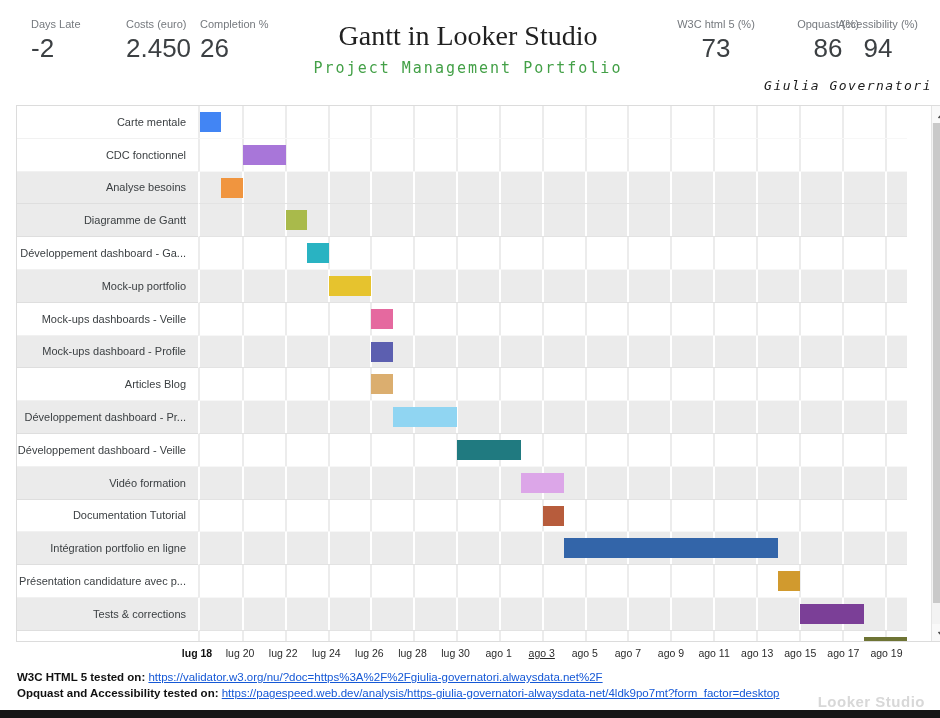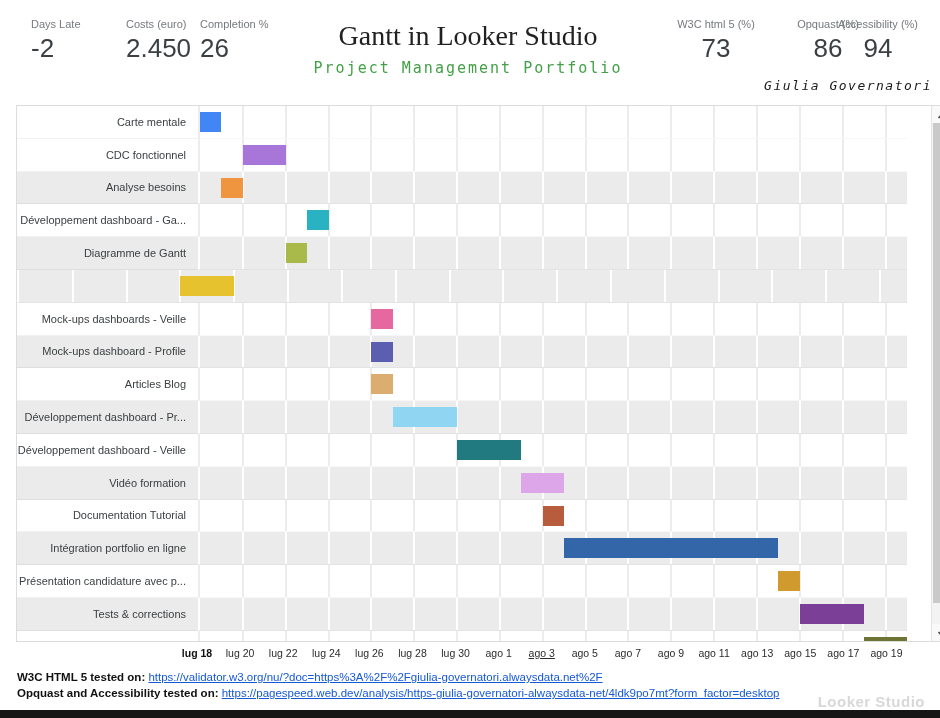--- a/index.html
+++ b/index.html
@@ -160,20 +160,42 @@
             <div class="gridline" style="left: 60.6061%;"></div>
             <div class="gridline" style="left: 66.6667%;"></div>
             <div class="gridline" style="left: 72.7273%;"></div>
             <div class="gridline" style="left: 78.7879%;"></div>
             <div class="gridline" style="left: 84.8485%;"></div>
             <div class="gridline" style="left: 90.9091%;"></div>
             <div class="gridline" style="left: 96.9697%;"></div>
             <div class="g-bar" style="left: 3.0303%; width: 3.0303%; background: rgb(240, 149, 63);"></div>
           </div>
         </div>
+        <div class="g-row odd">
+          <div class="g-label">Diagramme de Gantt</div>
+          <div class="g-plot">
+            <div class="gridline" style="left: 6.06061%;"></div>
+            <div class="gridline" style="left: 12.1212%;"></div>
+            <div class="gridline" style="left: 18.1818%;"></div>
+            <div class="gridline" style="left: 24.2424%;"></div>
+            <div class="gridline" style="left: 30.303%;"></div>
+            <div class="gridline" style="left: 36.3636%;"></div>
+            <div class="gridline" style="left: 42.4242%;"></div>
+            <div class="gridline" style="left: 48.4848%;"></div>
+            <div class="gridline" style="left: 54.5455%;"></div>
+            <div class="gridline" style="left: 60.6061%;"></div>
+            <div class="gridline" style="left: 66.6667%;"></div>
+            <div class="gridline" style="left: 72.7273%;"></div>
+            <div class="gridline" style="left: 78.7879%;"></div>
+            <div class="gridline" style="left: 84.8485%;"></div>
+            <div class="gridline" style="left: 90.9091%;"></div>
+            <div class="gridline" style="left: 96.9697%;"></div>
+            <div class="g-bar" style="left: 12.1212%; width: 3.0303%; background: rgb(169, 186, 75);"></div>
+          </div>
+        </div>
         <div class="g-row even">
           <div class="g-label">Développement dashboard - Ga...</div>
           <div class="g-plot">
             <div class="gridline" style="left: 6.06061%;"></div>
             <div class="gridline" style="left: 12.1212%;"></div>
             <div class="gridline" style="left: 18.1818%;"></div>
             <div class="gridline" style="left: 24.2424%;"></div>
             <div class="gridline" style="left: 30.303%;"></div>
             <div class="gridline" style="left: 36.3636%;"></div>
             <div class="gridline" style="left: 42.4242%;"></div>
@@ -183,42 +205,21 @@
             <div class="gridline" style="left: 66.6667%;"></div>
             <div class="gridline" style="left: 72.7273%;"></div>
             <div class="gridline" style="left: 78.7879%;"></div>
             <div class="gridline" style="left: 84.8485%;"></div>
             <div class="gridline" style="left: 90.9091%;"></div>
             <div class="gridline" style="left: 96.9697%;"></div>
             <div class="g-bar" style="left: 15.1515%; width: 3.0303%; background: rgb(41, 179, 194);"></div>
           </div>
         </div>
         <div class="g-row odd">
-          <div class="g-label">Diagramme de Gantt</div>
-          <div class="g-plot">
-            <div class="gridline" style="left: 6.06061%;"></div>
-            <div class="gridline" style="left: 12.1212%;"></div>
-            <div class="gridline" style="left: 18.1818%;"></div>
-            <div class="gridline" style="left: 24.2424%;"></div>
-            <div class="gridline" style="left: 30.303%;"></div>
-            <div class="gridline" style="left: 36.3636%;"></div>
-            <div class="gridline" style="left: 42.4242%;"></div>
-            <div class="gridline" style="left: 48.4848%;"></div>
-            <div class="gridline" style="left: 54.5455%;"></div>
-            <div class="gridline" style="left: 60.6061%;"></div>
-            <div class="gridline" style="left: 66.6667%;"></div>
-            <div class="gridline" style="left: 72.7273%;"></div>
-            <div class="gridline" style="left: 78.7879%;"></div>
-            <div class="gridline" style="left: 84.8485%;"></div>
-            <div class="gridline" style="left: 90.9091%;"></div>
-            <div class="gridline" style="left: 96.9697%;"></div>
-            <div class="g-bar" style="left: 12.1212%; width: 3.0303%; background: rgb(169, 186, 75);"></div>
-          </div>
-        </div>
-        <div class="g-row odd">
+          <div class="g-label">Mock-up portfolio</div>
           <div class="g-plot">
             <div class="gridline" style="left: 6.06061%;"></div>
             <div class="gridline" style="left: 12.1212%;"></div>
             <div class="gridline" style="left: 18.1818%;"></div>
             <div class="gridline" style="left: 24.2424%;"></div>
             <div class="gridline" style="left: 30.303%;"></div>
             <div class="gridline" style="left: 36.3636%;"></div>
             <div class="gridline" style="left: 42.4242%;"></div>
             <div class="gridline" style="left: 48.4848%;"></div>
             <div class="gridline" style="left: 54.5455%;"></div>

